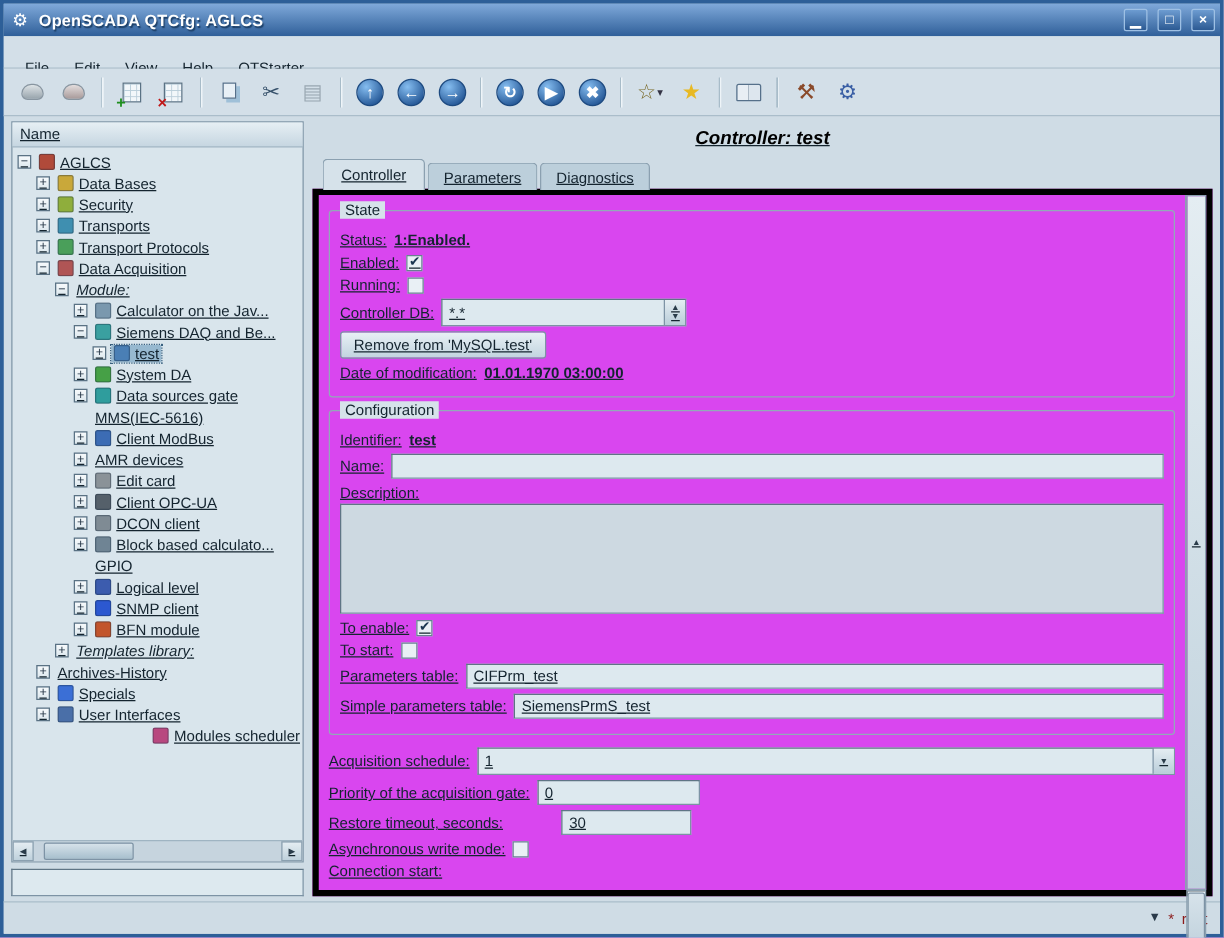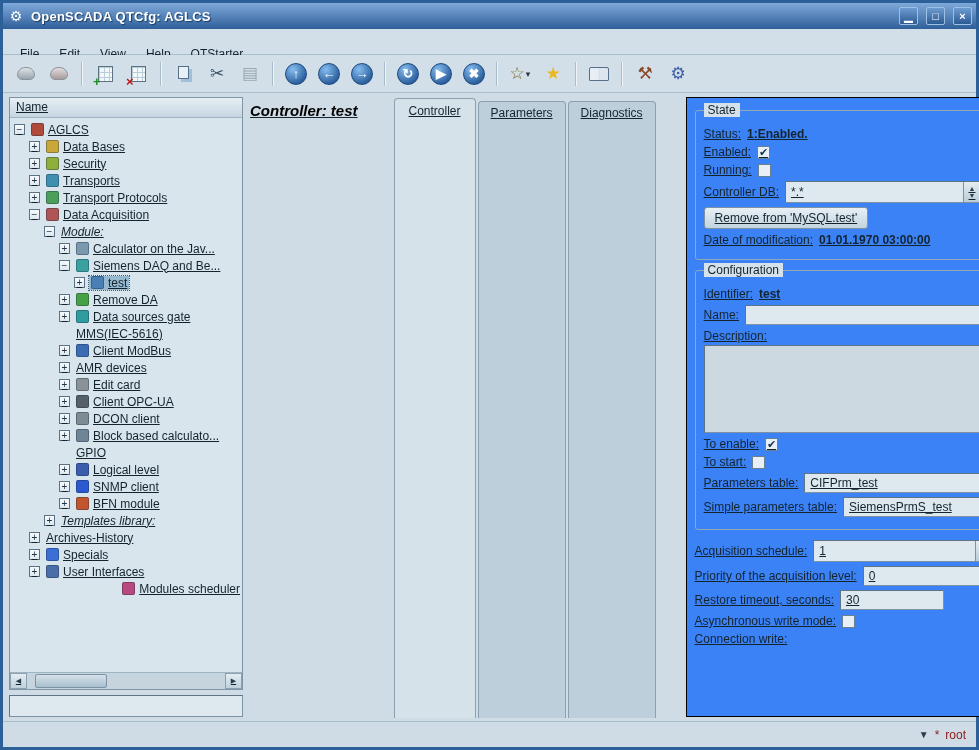--- a/index.html
+++ b/index.html
@@ -76,28 +76,28 @@
   .scroll-btn { width:17px; height:100%; flex:none; display:flex; align-items:center; justify-content:center;
     font-size:7px; color:#2a3c4a; border:1px solid #8ba0b0;
     background:linear-gradient(#e4edf2,#bfd1dc); }
   .htrack { flex:1; position:relative; }
   .thumb { border:1px solid #7d93a5; border-radius:2px;
     background:linear-gradient(#d6e2ea,#a7bfcd); }
   .hthumb { position:absolute; top:1px; bottom:1px; left:8px; width:72px; }
   .left-field { margin-top:5px; height:22px; flex:none; }
 
   
-  .right { flex:1; min-width:0; display:flex; flex-direction:row;gap:28px; }
+  .right { flex:1; min-width:0; display:flex; flex-direction:column; }
   .page-title { flex:none; text-align:center; padding:5px 0 7px; font-size:15px;
     font-weight:bold; font-style:italic; color:#000; }
   .tabs { flex:none; display:flex; padding-left:8px; position:relative; top:1px; z-index:2; }
   .tab { padding:4px 12px 3px; margin-right:2px; border:1px solid #8ba0b0; border-bottom:none;
     border-radius:4px 4px 0 0; background:#bccfdb; margin-top:3px; }
   .tab.active { background:#d6e2ea; margin-top:0; padding:5px 14px 5px; }
-  .tabpage { flex:1; min-height:0; display:flex; border:1px solid #000000; background:#3b82f6; z-index:1; }
+  .tabpage { flex:1; min-height:0; display:flex; border:5px solid #000000; background:#d946ef; z-index:1; }
   .scrollc { flex:1; min-width:0; overflow:hidden; padding:12px 8px 0; }
 
   .group { position:relative; border:1px solid #93a9b8; border-radius:3px;
     padding:12px 8px 8px; margin-bottom:10px; }
   .group-title { position:absolute; top:-8px; left:8px; padding:0 4px; background:#d6e2ea; }
   .frow { display:flex; align-items:center; gap:6px; margin:4px 0; white-space:nowrap; }
   .bold { font-weight:bold; }
   .input { min-height:20px; border:1px solid #7d93a5; border-top-color:#5f7585; border-left-color:#5f7585;
     background:#dde9ef; padding:2px 5px; overflow:hidden; }
   .fill { flex:1; min-width:0; }
@@ -285,21 +285,21 @@
               <span class="twisty">+</span>
               <span class="row-core">
                 <span class="tree-icon" style="background: rgb(74, 127, 181);"></span>
                 <span class="tree-label">test</span>
               </span>
             </div>
             <div class="tree-row" style="padding-left: 49px;">
               <span class="twisty">+</span>
               <span class="row-core">
                 <span class="tree-icon" style="background: rgb(70, 160, 70);"></span>
-                <span class="tree-label">Remove DA</span>
+                <span class="tree-label">System DA</span>
               </span>
             </div>
             <div class="tree-row" style="padding-left: 49px;">
               <span class="twisty">+</span>
               <span class="row-core">
                 <span class="tree-icon" style="background: rgb(47, 157, 157);"></span>
                 <span class="tree-label">Data sources gate</span>
               </span>
             </div>
             <div class="tree-row" style="padding-left: 49px;">
@@ -499,33 +499,33 @@
           <div class="frow">
             <span>Acquisition schedule:</span>
             <div class="combo fill">
               <span class="combo-text">1</span>
               <span class="combo-btn">
                 <span>▼</span>
               </span>
             </div>
           </div>
           <div class="frow">
-            <span>Priority of the acquisition level:</span>
+            <span>Priority of the acquisition gate:</span>
             <div class="input" style="width:130px;">0</div>
           </div>
           <div class="frow">
             <span>Restore timeout, seconds:</span>
-            <div class="input" style="width:104px;">30</div>
+            <div class="input" style="width:104px;margin-left:41px;">30</div>
           </div>
           <div class="frow">
             <span>Asynchronous write mode:</span>
             <span class="checkbox"></span>
           </div>
           <div class="frow">
-            <span>Connection write:</span>
+            <span>Connection start:</span>
           </div>
 
         </div>
         <div class="vscroll">
           <span class="scroll-btn" style="width:100%;">▲</span>
           <div class="vtrack">
             <div class="thumb vthumb"></div>
           </div>
           <span class="scroll-btn" style="width:100%;">▼</span>
         </div>

